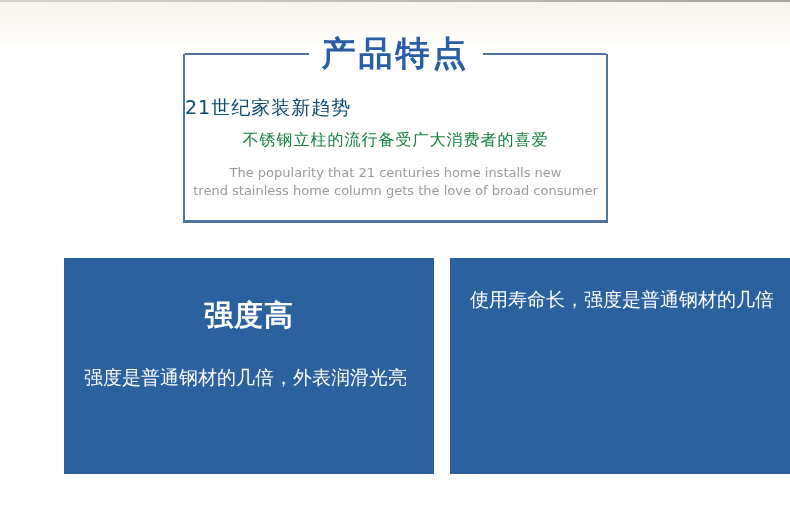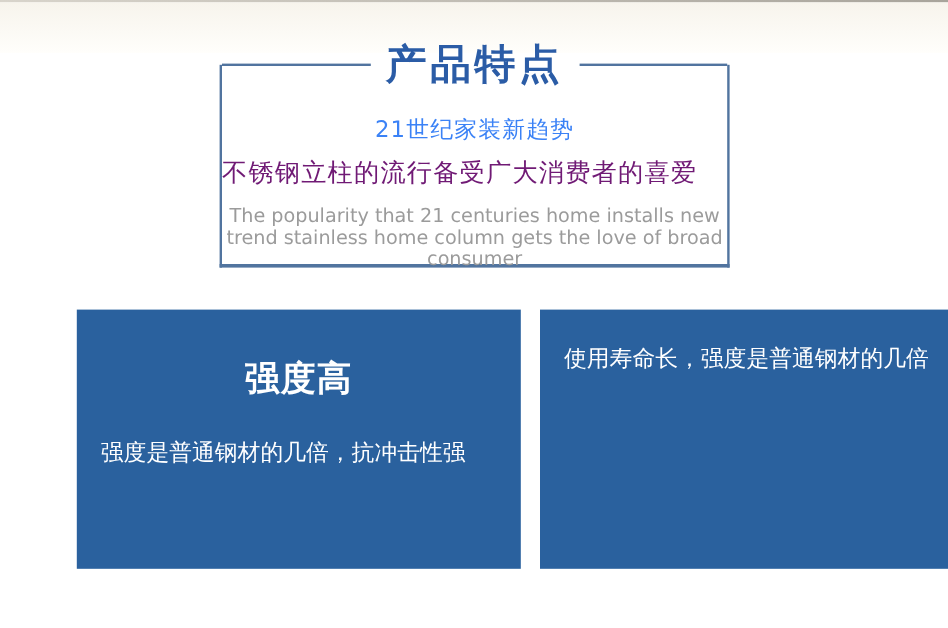--- a/index.html
+++ b/index.html
@@ -39,33 +39,33 @@
   .title-row .rule { flex: 1; height: 2px; background: #51749f; }
   .page-title {
     margin: 0 13px;
     font-size: 34px; font-weight: bold;
     color: #2b5ca6;
     letter-spacing: 3px;
     white-space: nowrap;
   }
   .subtitle-cn-1 {
     margin: 0; padding-top: 41px;
-    text-align: center;
-    font-size: 19px; color: #3b82f6;
+    font-size: 19px; color: #0c4a6e;
     letter-spacing: 1px;
   }
   .subtitle-cn-2 {
     margin: 9px 0 0 0;
-    font-size: 21px; color: #701a75;
+    text-align: center;
+    font-size: 16px; color: #15803d;
     letter-spacing: 1px;
   }
   .subtitle-en {
     margin: 0;
     text-align: center;
-    font-size: 16px; line-height: 18px;
+    font-size: 13px; line-height: 18px;
     color: #9b9b9b;
   }
   .subtitle-en.first { margin-top: 13px; }
 
   
   .cards {
     position: absolute; left: 64px; top: 258px;
     width: 756px; height: 216px;
     display: flex; gap: 16px;
   }
@@ -105,20 +105,20 @@
     </div>
     <p class="subtitle-cn-1">21世纪家装新趋势</p>
     <p class="subtitle-cn-2">不锈钢立柱的流行备受广大消费者的喜爱</p>
     <p class="subtitle-en first">The popularity that 21 centuries home installs new</p>
     <p class="subtitle-en">trend stainless home column gets the love of broad consumer</p>
   </section>
 
   <div class="cards">
     <div class="card">
       <h2>强度高</h2>
-      <p>强度是普通钢材的几倍，抗冲击性强</p>
+      <p>强度是普通钢材的几倍，外表润滑光亮</p>
     </div>
     <div class="card">
       <p>使用寿命长，强度是普通钢材的几倍</p>
     </div>
   </div>
 
 </div>
 
 </body></html>

